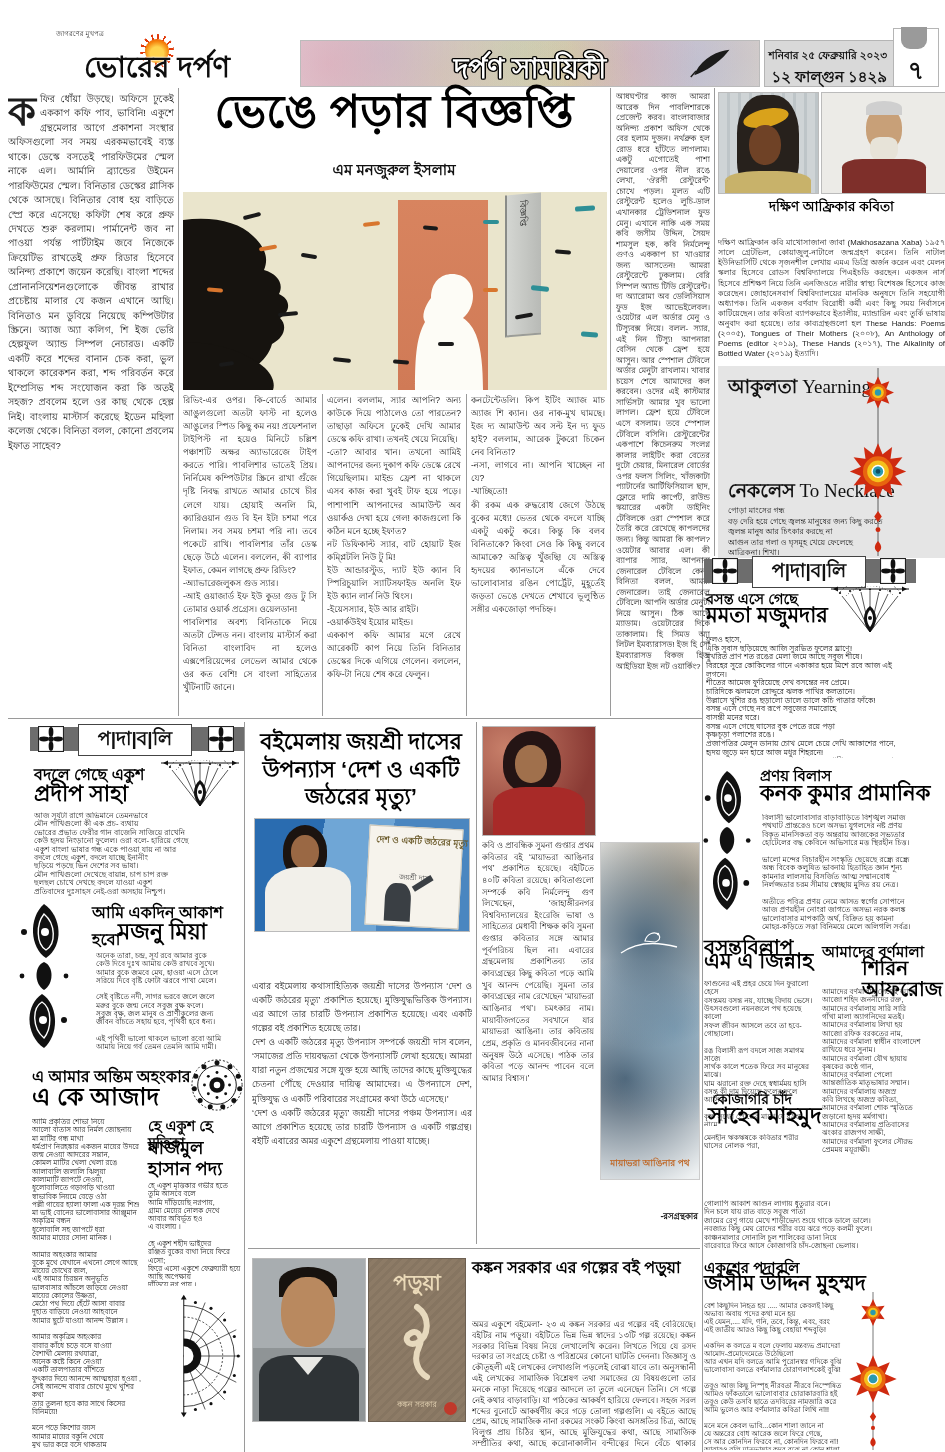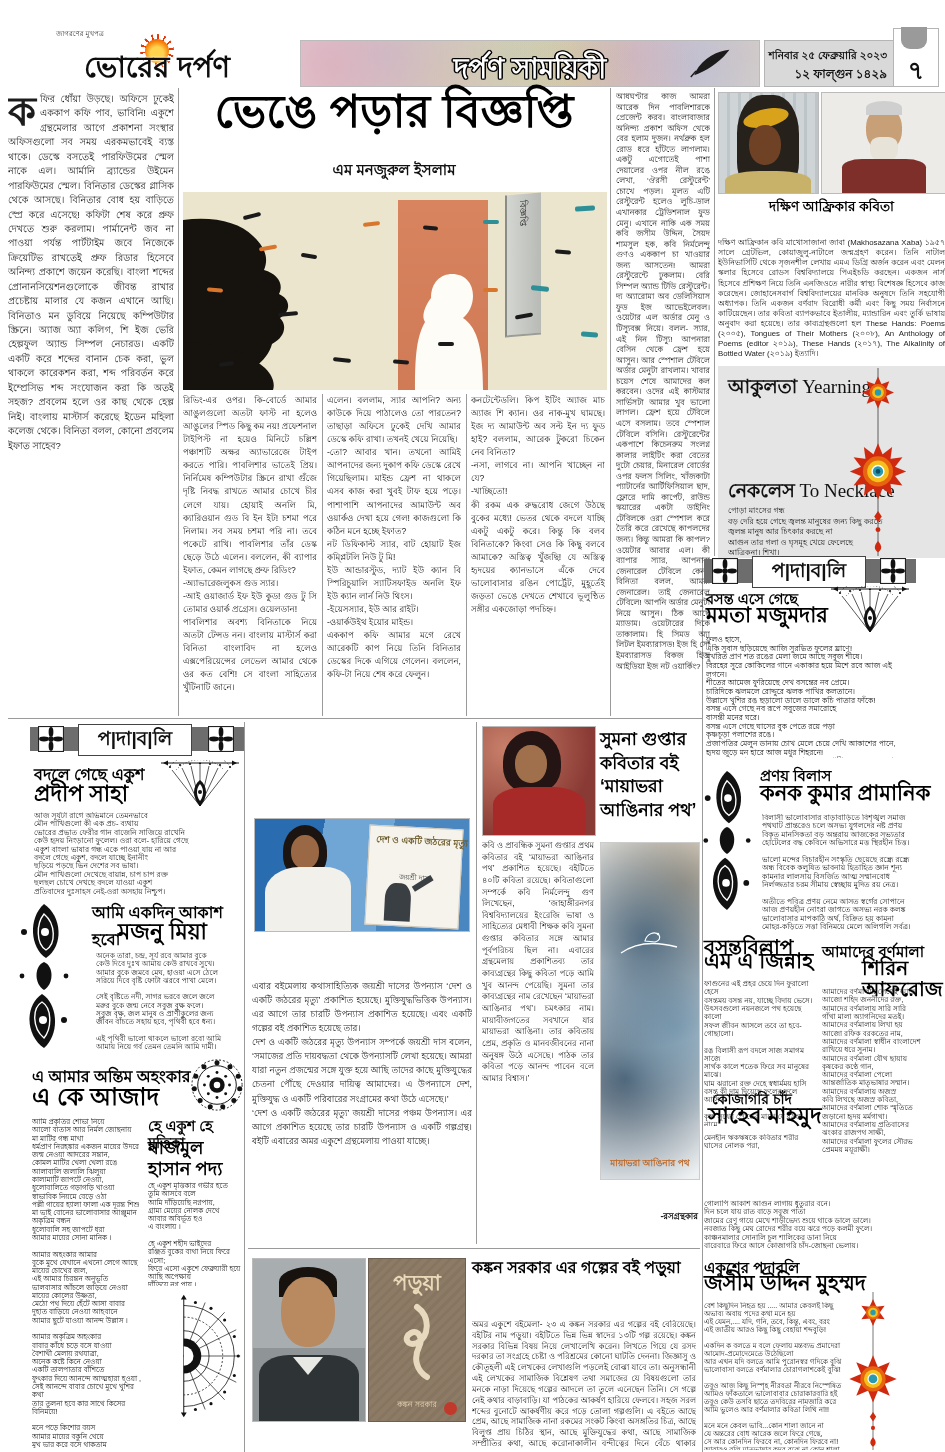--- a/index.html
+++ b/index.html
@@ -46,21 +46,21 @@
     <div class="abs" style="left:0;top:6px;width:100%;text-align:center;font-size:28px;font-weight:bold;color:#fff;
                 text-shadow:1.4px 0 #000,-1.4px 0 #000,0 1.4px #000,0 -1.4px #000,1px 1px #000,-1px -1px #000,1px -1px #000,-1px 1px #000;">দর্পণ সাময়িকী</div>
     <svg class="abs" style="right:26px;top:5px;width:44px;height:34px;" viewBox="0 0 50 34">
       <path d="M46,2 C32,3 16,12 8,26 L6,31 L11,29 C24,24 38,13 46,2 Z" fill="#1b1b1b"></path>
       <line x1="8" y1="26" x2="2" y2="33" stroke="#1b1b1b" stroke-width="1.6"></line>
     </svg>
   </div>
 
   <div class="abs" style="left:764px;top:40px;width:128px;height:45px;background:#d9d9d9;border:1px solid #b5b5b5;">
     <div class="abs" style="right:6px;top:7px;font-size:10.5px;font-weight:bold;white-space:nowrap;">শনিবার ২৫ ফেব্রুয়ারি ২০২৩</div>
-    <div class="abs" style="right:6px;top:24px;font-size:12px;font-weight:bold;">১২ ফাল্গুন ১৪২৯</div>
+    <div class="abs" style="right:6px;top:24px;font-size:15px;font-weight:bold;">১২ ফাল্গুন ১৪২৯</div>
   </div>
   <div class="abs" style="left:893px;top:28px;width:44px;height:57px;background:#fff;border:1px solid #b5b5b5;">
     <div class="abs" style="left:7px;top:-2px;width:26px;height:22px;background:#9a9a9a;border-radius:0 0 9px 9px;"></div>
     <div class="abs" style="left:0;top:22px;width:100%;text-align:center;font-size:25px;font-weight:bold;">৭</div>
   </div>
 
   <div class="rv" style="left:178px;top:88px;height:628px;"></div>
   <div class="rv" style="left:610px;top:88px;height:628px;"></div>
   <div class="rv" style="left:714px;top:88px;height:468px;"></div>
   <div class="rv" style="left:322px;top:394px;height:322px;"></div>
@@ -613,41 +613,41 @@
         <circle cx="50" cy="102" r="1.6"></circle>
         <circle cx="36" cy="16" r="1.6"></circle>
         <circle cx="36" cy="114" r="1.6"></circle>
         <circle cx="20" cy="10" r="1.6"></circle>
         <circle cx="20" cy="120" r="1.6"></circle>
       </g>
     <path d="M8,47 A18,18 0 0 1 8,83 Z" fill="#111"></path>
     <path d="M8,55 A9,9 0 0 1 8,75 Z" fill="#fff"></path>
   </svg>
 
+  <div class="abs hl" style="left:250px;top:728px;width:222px;height:86px;text-align:center;font-size:22px;line-height:1.26;">বইমেলায় জয়শ্রী দাসের উপন্যাস ‘দেশ ও একটি জঠরের মৃত্যু’</div>
   <div class="photo" style="left:254px;top:818px;width:214px;height:112px;background:linear-gradient(100deg,#2a6cb0 0 30%,#6fa6d6 30% 60%,#4a86c0 60% 100%);">
     <div class="abs" style="left:28px;top:6px;width:44px;height:52px;background:#1c1410;border-radius:50% 50% 40% 40%;"></div>
     <div class="abs" style="left:36px;top:16px;width:28px;height:34px;background:#9a6844;border-radius:48%;"></div>
     <div class="abs" style="left:10px;top:48px;width:86px;height:64px;background:#f2f0ea;border-radius:40% 30% 0 0;"></div>
     <div class="abs" style="left:112px;top:8px;width:92px;height:98px;background:#f6f3ec;border:1px solid #cfc9bb;transform:rotate(3deg);">
       <div class="covertxt hl" style="top:8px;font-size:9px;line-height:1.3;color:#6b5a2a;padding:0 6px;">দেশ ও একটি জঠরের মৃত্যু</div>
       <div class="covertxt" style="top:44px;font-size:7px;color:#444;">জয়শ্রী দাস</div>
       <div class="abs" style="left:18px;top:56px;width:26px;height:38px;background:#3a3f44;border-radius:40% 40% 0 0;"></div>
       <div class="abs" style="left:44px;top:52px;width:22px;height:6px;background:#3a3f44;transform:rotate(-35deg);"></div>
     </div>
   </div>
   <div class="abs jtxt" style="left:252px;top:936px;width:220px;height:306px;font-size:8.8px;line-height:1.6;white-space:pre-line;margin-top:43px;">এবার বইমেলায় কথাসাহিত্যিক জয়শ্রী দাসের উপন্যাস ‘দেশ ও একটি জঠরের মৃত্যু’ প্রকাশিত হয়েছে। মুক্তিযুদ্ধভিত্তিক উপন্যাস। এর আগে তার চারটি উপন্যাস প্রকাশিত হয়েছে। এবং একটি গল্পের বই প্রকাশিত হয়েছে তার।
 দেশ ও একটি জঠরের মৃত্যু উপন্যাস সম্পর্কে জয়শ্রী দাস বলেন, ‘সমাজের প্রতি দায়বদ্ধতা থেকে উপন্যাসটি লেখা হয়েছে। আমরা যারা নতুন প্রজন্মের সঙ্গে যুক্ত হয়ে আছি তাদের কাছে মুক্তিযুদ্ধের চেতনা পৌঁছে দেওয়ার দায়িত্ব আমাদের। এ উপন্যাসে দেশ, মুক্তিযুদ্ধ ও একটি পরিবারের সংগ্রামের কথা উঠে এসেছে।’
 ‘দেশ ও একটি জঠরের মৃত্যু’ জয়শ্রী দাসের পঞ্চম উপন্যাস। এর আগে প্রকাশিত হয়েছে তার চারটি উপন্যাস ও একটি গল্পগ্রন্থ। বইটি এবারের অমর একুশে গ্রন্থমেলায় পাওয়া যাচ্ছে।</div>
 
   <div class="photo" style="left:482px;top:726px;width:112px;height:108px;background:radial-gradient(circle at 20% 20%,#c8806a,#8a3a34 70%);">
     <div class="abs" style="left:20px;top:4px;width:58px;height:62px;background:#241414;border-radius:50% 50% 42% 42%;"></div>
     <div class="abs" style="left:32px;top:18px;width:32px;height:38px;background:#a0704c;border-radius:48%;"></div>
     <div class="abs" style="left:10px;top:60px;width:92px;height:48px;background:#a82a28;border-radius:36% 36% 0 0;"></div>
   </div>
-  <div class="abs hl" style="left:600px;top:728px;width:100px;height:112px;font-size:17.5px;line-height:1.35;">সুমনা গুপ্তার কবিতার বই ‘মায়াভরা আঙিনার পথ’</div>
   <div class="abs jtxt" style="left:482px;top:840px;width:112px;height:402px;font-size:8.2px;line-height:1.42;">কবি ও প্রাবন্ধিক সুমনা গুপ্তার প্রথম কবিতার বই ‘মায়াভরা আঙিনার পথ’ প্রকাশিত হয়েছে। বইটিতে ৪০টি কবিতা রয়েছে। কবিতাগুলো সম্পর্কে কবি নির্মলেন্দু গুণ লিখেছেন, ‘জাহাঙ্গীরনগর বিশ্ববিদ্যালয়ের ইংরেজি ভাষা ও সাহিত্যের মেধাবী শিক্ষক কবি সুমনা গুপ্তার কবিতার সঙ্গে আমার পূর্বপরিচয় ছিল না। এবারের গ্রন্থমেলায় প্রকাশিতব্য তার কাব্যগ্রন্থের কিছু কবিতা পড়ে আমি খুব আনন্দ পেয়েছি। সুমনা তার কাব্যগ্রন্থের নাম রেখেছেন ‘মায়াভরা আঙিনার পথ’। চমৎকার নাম। মায়াবীজগতের সবখানে যার মায়াভরা আঙিনা। তার কবিতায় প্রেম, প্রকৃতি ও মানবজীবনের নানা অনুষঙ্গ উঠে এসেছে। পাঠক তার কবিতা পড়ে আনন্দ পাবেন বলে আমার বিশ্বাস।’</div>
   <div class="abs" style="left:600px;top:842px;width:98px;height:336px;border:1px solid #ccc;
               background:radial-gradient(circle at 45% 28%,rgba(60,92,118,.85),transparent 45%),
                          radial-gradient(circle at 75% 55%,rgba(120,156,180,.8),transparent 50%),
                          radial-gradient(circle at 25% 70%,rgba(38,62,84,.85),transparent 48%),
                          radial-gradient(circle at 85% 12%,rgba(150,120,80,.6),transparent 40%),#eef1f2;">
     <svg class="abs" style="left:14px;top:70px;width:70px;height:60px;" viewBox="0 0 70 60">
       <path d="M6,40 C20,30 40,28 62,34" stroke="#fff" fill="none" stroke-width="1.4"></path>
       <path d="M30,28 C32,20 40,18 44,22 C46,25 44,28 40,29 Z" stroke="#fff" fill="none" stroke-width="1.2"></path>
       <circle cx="43" cy="21" r="1.2" fill="#fff"></circle>

